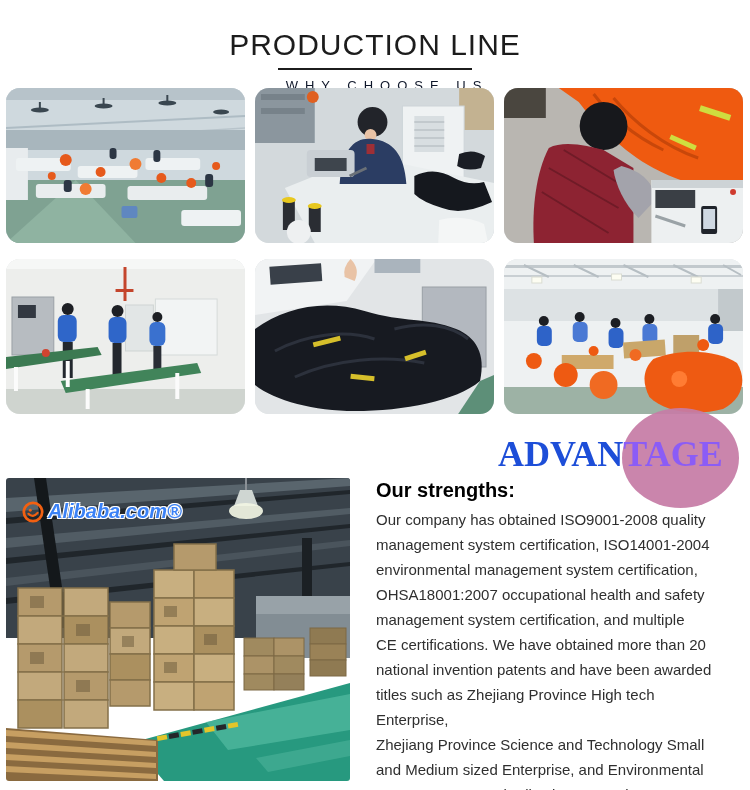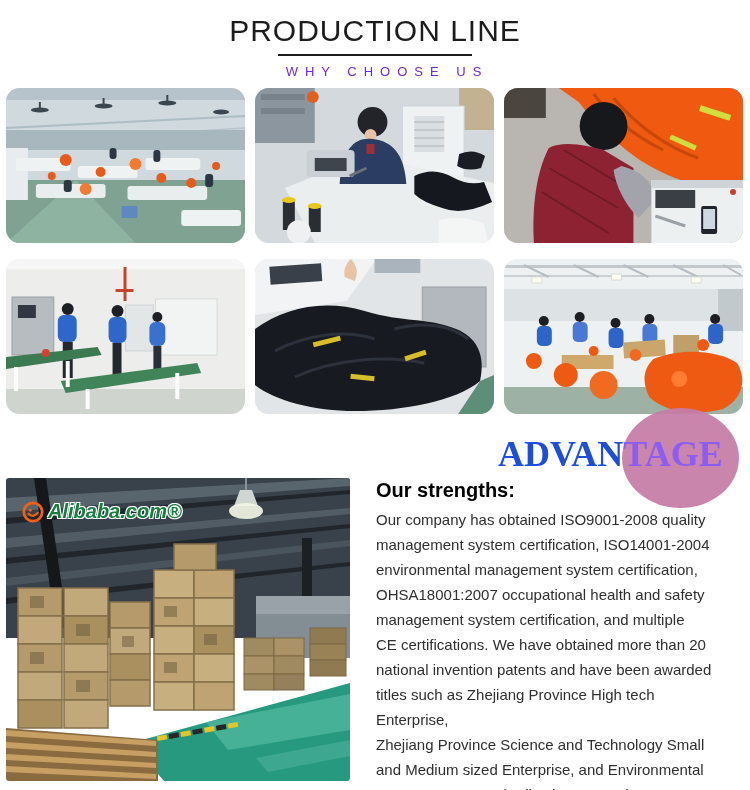--- a/index.html
+++ b/index.html
@@ -1,43 +1,43 @@
 <!DOCTYPE html>
 <html><head>
 <meta charset="utf-8">
 <style>
   html,body{margin:0;padding:0;background:#fff;}
   .page{position:relative;width:750px;height:790px;background:#ffffff;overflow:hidden;
         font-family:"Liberation Sans",sans-serif;}
 
   
-  .hdr{position:absolute;top:14px;left:0;width:100%;text-align:center;}
+  .hdr{position:absolute;top:28px;left:0;width:100%;text-align:center;}
   .hdr h1{margin:0;font-size:30px;font-weight:400;letter-spacing:1px;color:#1c1c1c;}
   .hdr .rule{width:194px;height:2px;background:#1c1c1c;margin:6px auto 8px;}
-  .hdr .sub{font-size:13px;letter-spacing:7px;color:#6d28d9;padding-left:24px;}
+  .hdr .sub{font-size:13px;letter-spacing:7px;color:#0f172a;padding-left:24px;}
 
   
   .grid{position:absolute;left:6px;top:88px;width:738px;display:flex;flex-wrap:wrap;gap:16px 10px;}
   .tile{width:239px;height:155px;border-radius:14px;overflow:hidden;background:#dfe3e6;flex:0 0 auto;margin:0;}
   .tile svg{display:block;width:100%;height:100%;}
 
   
   .adv-circle{position:absolute;left:622px;top:408px;width:117px;height:100px;border-radius:50%;
               background:#c67ca6;opacity:.93;z-index:3;}
   .adv-title{position:absolute;left:498px;top:436px;z-index:4;font-family:"Liberation Serif",serif;
              font-weight:700;font-size:36px;line-height:1;letter-spacing:0;}
   .adv-title .l{color:#1d4ed8;}
   .adv-title .r{color:#8b5cf6;}
 
   
   .warehouse{position:absolute;left:6px;top:478px;width:344px;height:303px;border-radius:3px;
              overflow:hidden;margin:0;}
   .warehouse svg{display:block;width:100%;height:100%;}
   .watermark{position:absolute;left:16px;top:22px;display:flex;align-items:center;gap:4px;
-             font-weight:700;font-style:italic;font-size:20px;color:#15803d;
+             font-weight:700;font-style:italic;font-size:20px;color:#3b82f6;
              text-shadow:-1px -1px 0 #fff,1px -1px 0 #fff,-1px 1px 0 #fff,1px 1px 0 #fff;}
   .watermark .wicon{width:22px;height:22px;flex:0 0 auto;}
 
   
   .strengths{position:absolute;left:376px;top:479px;width:352px;}
   .strengths h2{margin:0 0 5px;font-size:20px;font-weight:700;color:#000;}
   .strengths p{margin:0;font-size:15px;line-height:25px;color:#2f2f2f;white-space:pre-line;}
 </style>
 </head>
 <body>

